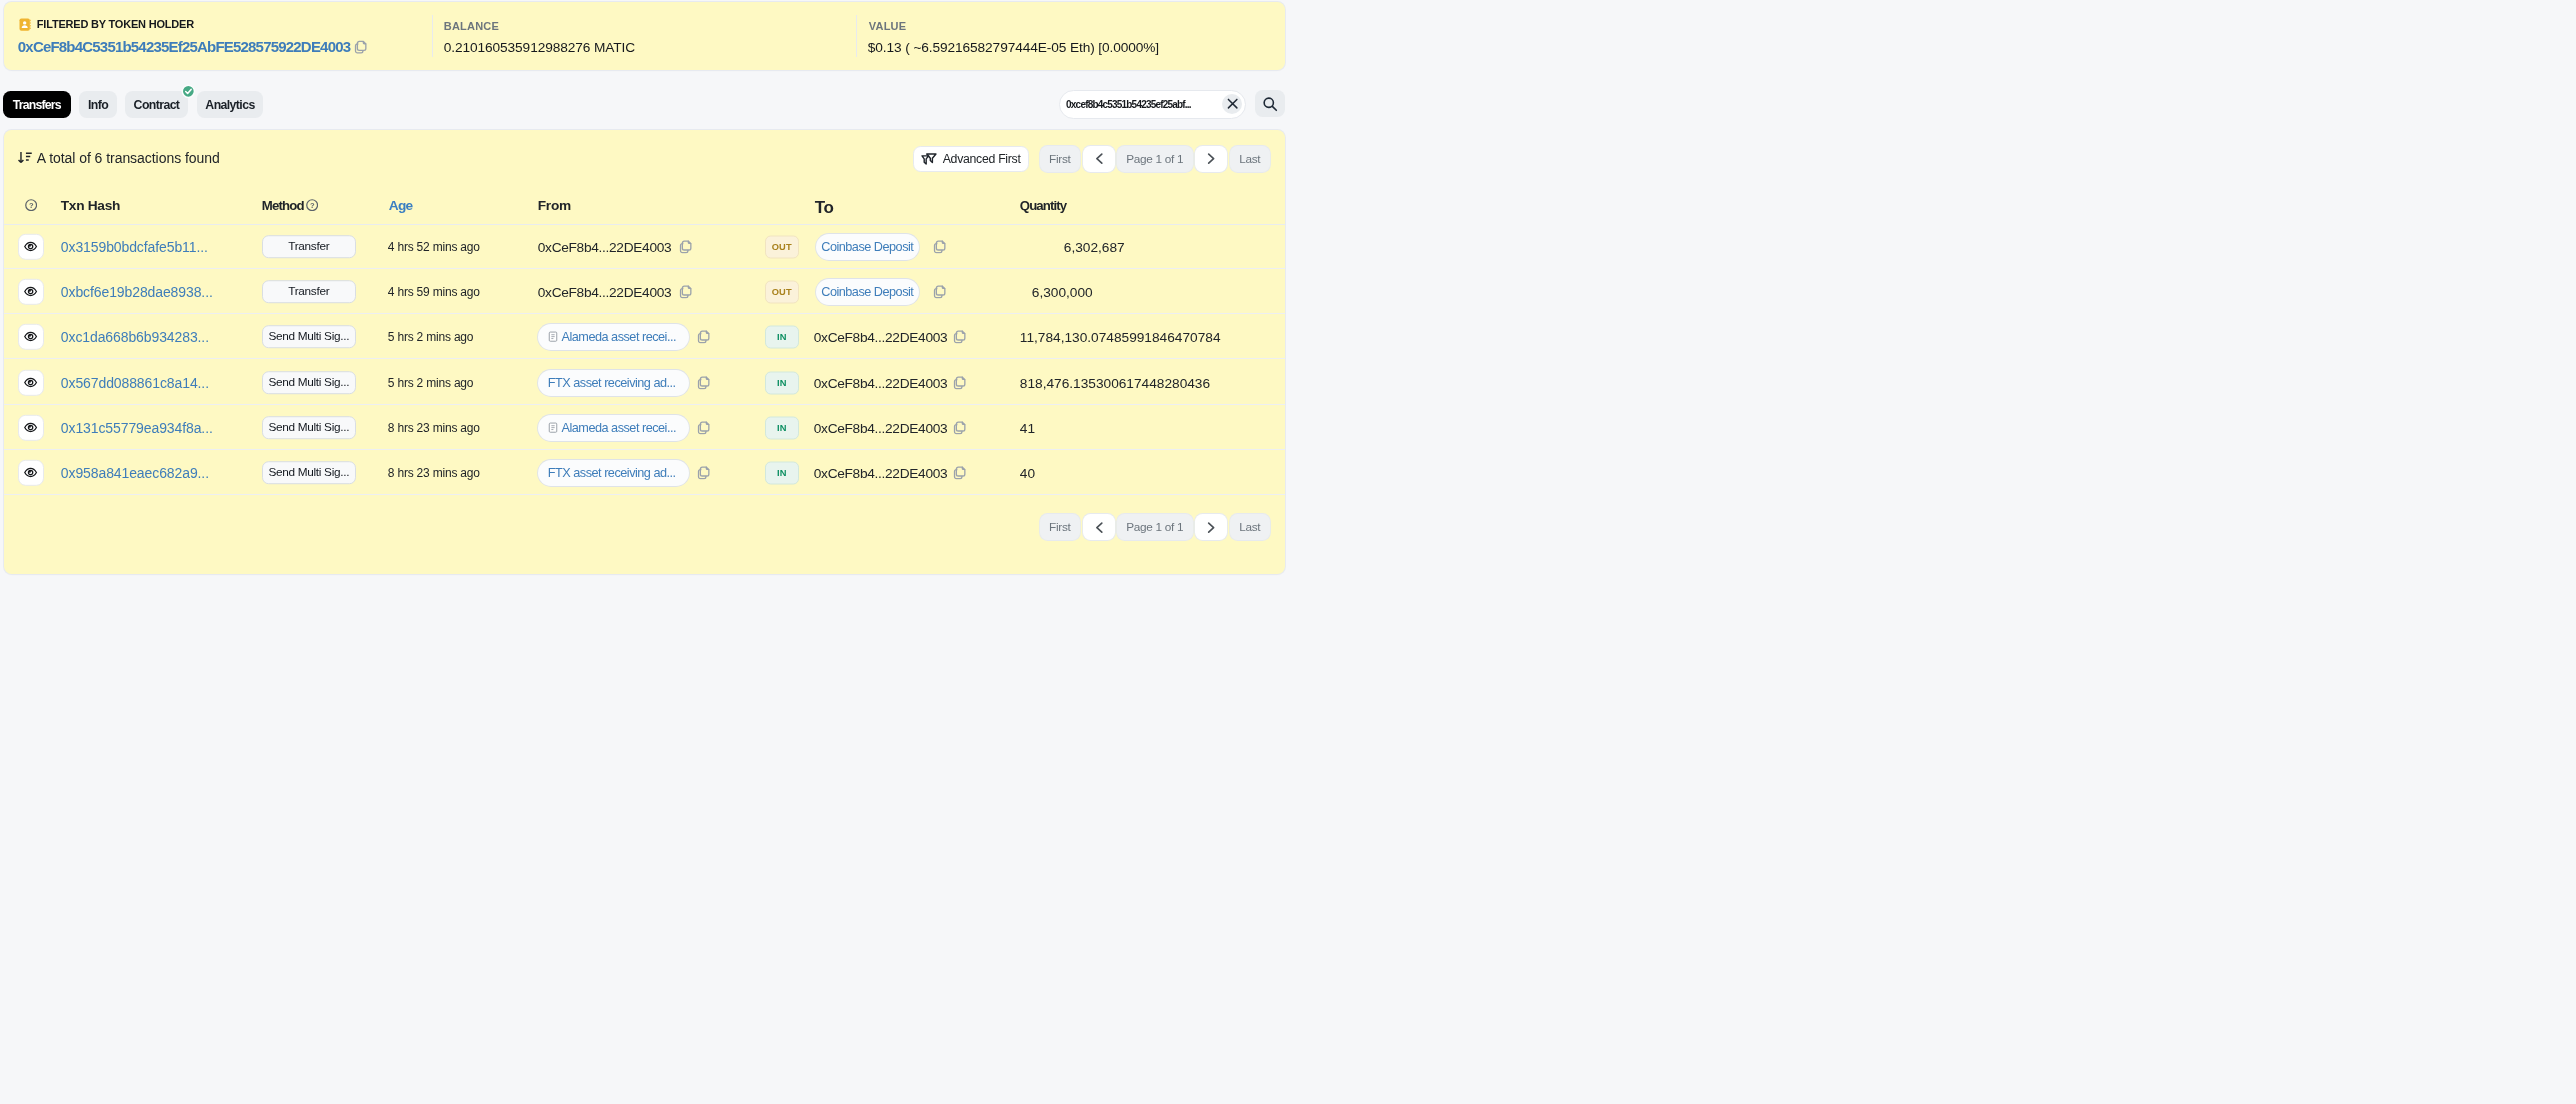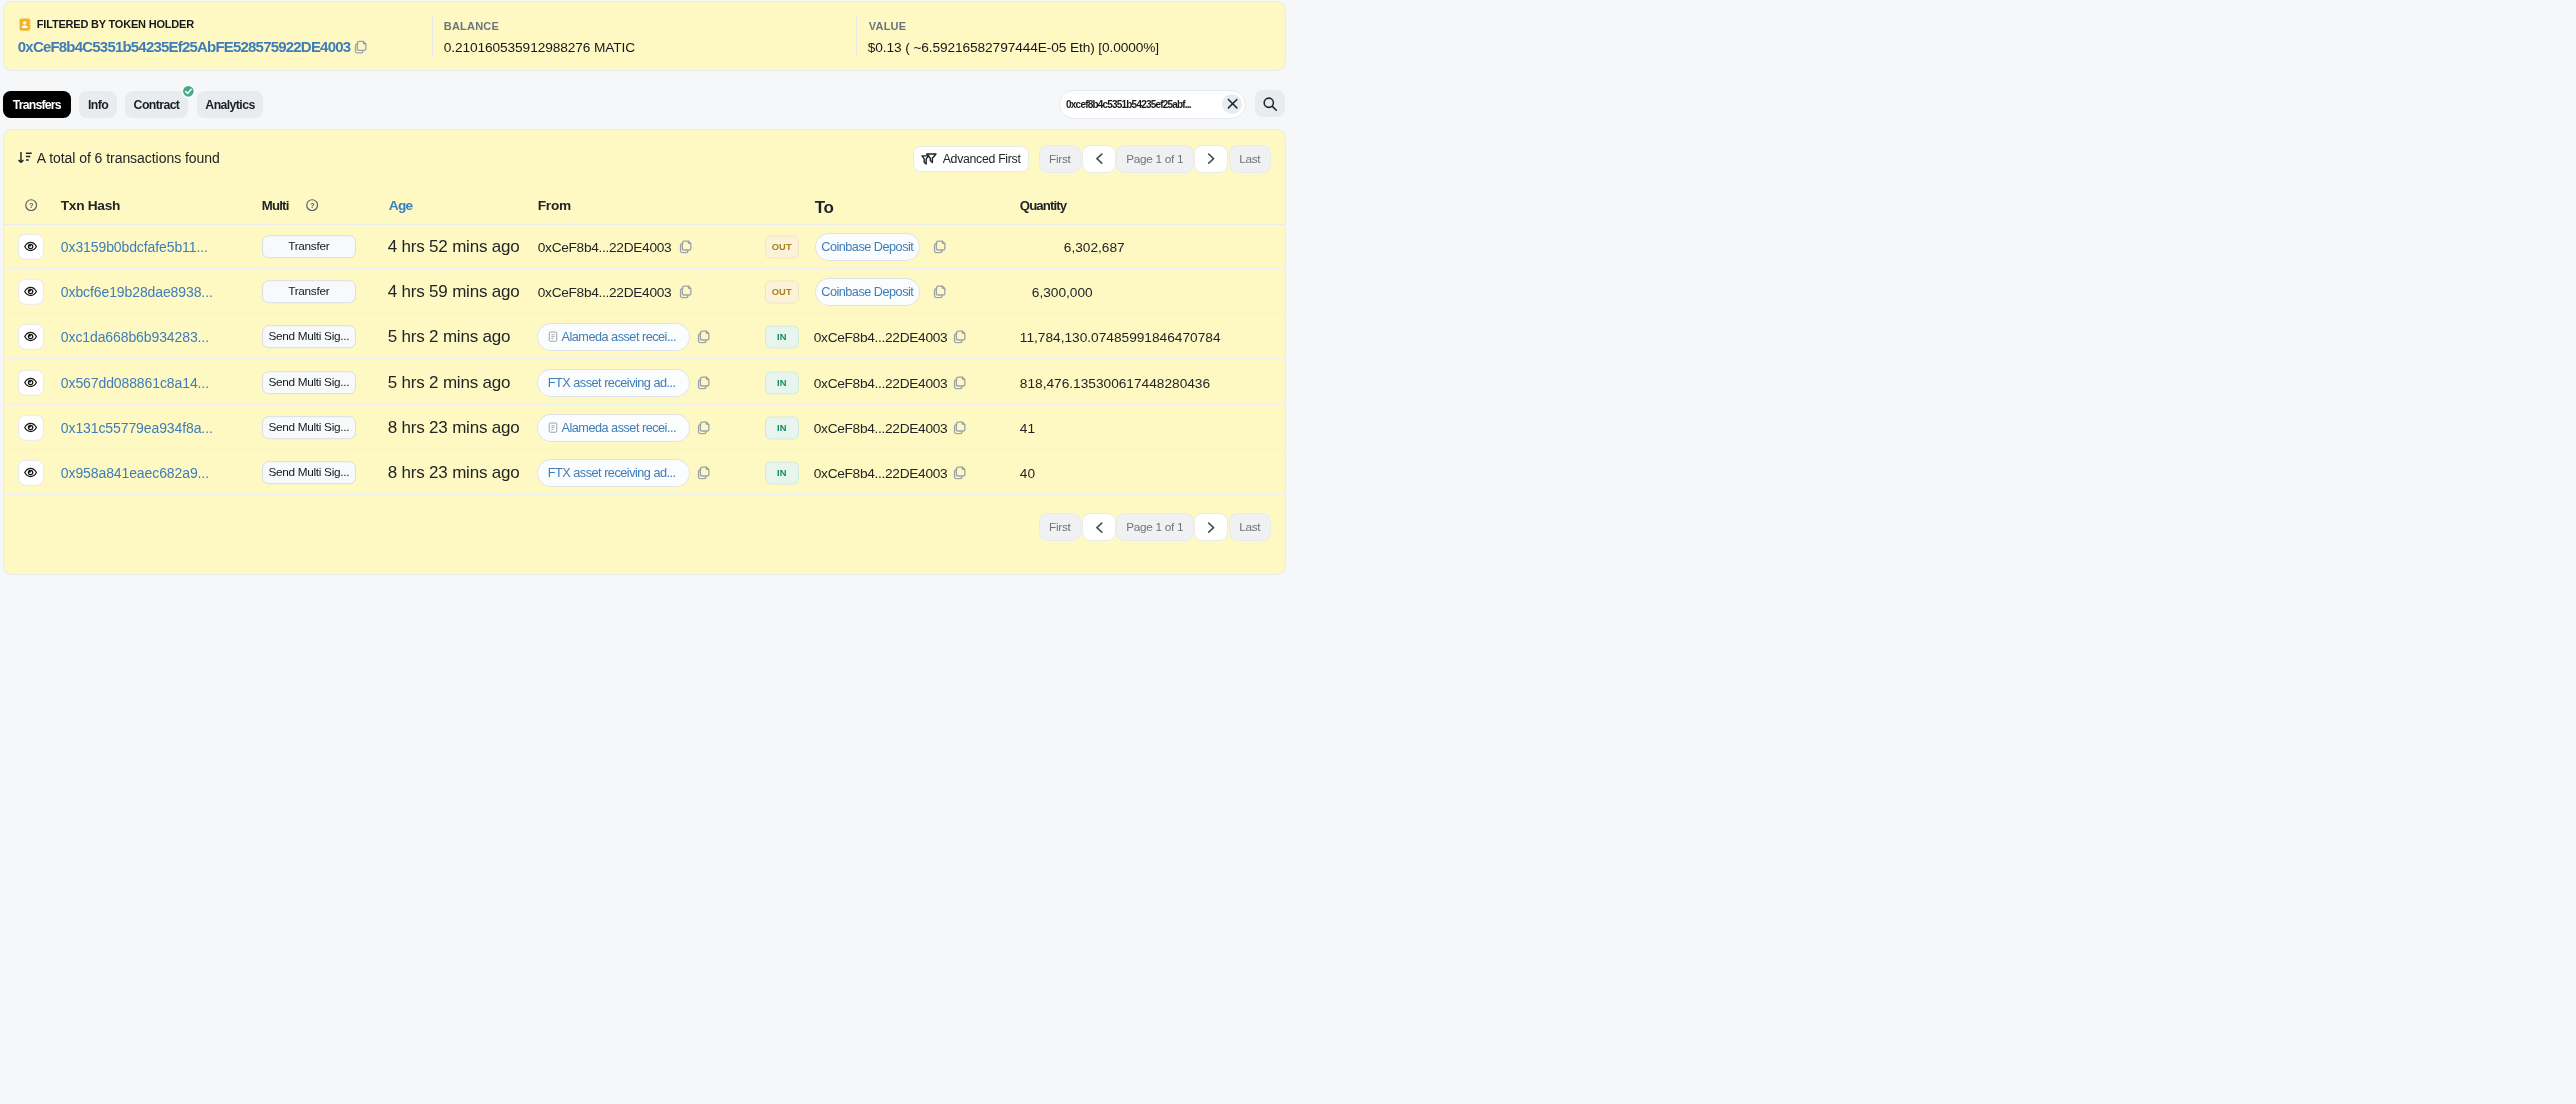--- a/index.html
+++ b/index.html
@@ -11,21 +11,21 @@
 .pillbtn{position:absolute;display:flex;align-items:center;justify-content:center;border-radius:7.6px;font-size:12.3px;font-weight:bold;letter-spacing:-0.6px;color:#1a2027;background:#e9ecef;}
 .pgbtn{position:absolute;display:flex;align-items:center;justify-content:center;border-radius:7.6px;font-size:11.8px;color:#6c757d;background:#eff1f3;box-shadow:0 0 0 0.9px #e7eaee;height:26.4px;}
 .pgarrow{background:#fff;}
 .rowline{position:absolute;left:0;right:0;height:0.9px;background:#edeff2;}
 .eyebtn{position:absolute;left:14px;width:26.4px;height:26.4px;border:0.9px solid #e8eaed;border-radius:7.6px;background:#fff;display:flex;align-items:center;justify-content:center;}
 .methodpill{position:absolute;left:258px;width:94px;height:23.6px;border:0.9px solid #d9dee3;border-radius:6.6px;background:#f8f9fa;display:flex;align-items:center;justify-content:center;font-size:11.8px;color:#13181f;white-space:nowrap;overflow:hidden;}
 .badge{position:absolute;left:761px;width:34px;height:23px;border-radius:5.7px;display:flex;align-items:center;justify-content:center;font-size:9.3px;font-weight:bold;letter-spacing:0.2px;}
 .badge.out{background:#fbf2da;border:0.9px solid #f1e4c0;color:#a8811c;}
 .badge.in{background:#e8f4ee;border:0.9px solid #d2e8dc;color:#0d8f62;}
 .addrpill{position:absolute;height:26px;box-shadow:0 0 0 0.9px #dfe3e8;border-radius:13.2px;background:#fbfcfd;display:flex;align-items:center;font-size:12.7px;letter-spacing:-0.5px;color:#3e7dba;white-space:nowrap;overflow:hidden;}
-.cell{position:absolute;white-space:nowrap;font-size:17px;letter-spacing:-0.2px;}
+.cell{position:absolute;white-space:nowrap;font-size:12px;letter-spacing:-0.2px;}
 .addr{font-size:13.7px;letter-spacing:-0.3px;}
 .qty{font-size:13.7px;letter-spacing:0;}
 .hash{font-size:14px;letter-spacing:-0.1px;}
 .rowwrap{position:absolute;left:0;right:0;height:45px;}
 .vcen{top:50%;transform:translateY(-50%);}
 </style></head>
 <body>
 <div class="card" style="left:3.8px;top:1.9px;width:1281px;height:68px;">
 <div class="abs" style="left:15px;top:16px;line-height:0;"><svg width="12.3" height="13.2" viewBox="0 0 13 14">
         <rect x="0.5" y="0.5" width="11" height="13" rx="2" fill="#efb431"></rect>
@@ -93,21 +93,21 @@
       <svg width="8.5" height="11.3" viewBox="0 0 9 12">
         <path d="M1.8 1.2 L7 6 L1.8 10.8" stroke="#4a5056" stroke-width="1.7" fill="none" stroke-linecap="round" stroke-linejoin="round"></path>
       </svg>
     </div>
     <div class="pgbtn" style="left:1226px;top:15.7px;width:40px;">Last</div>
 <div class="abs" style="left:21.4px;top:69px;line-height:0;"><svg width="12.3" height="12.3" viewBox="0 0 13 13" fill="none">
         <circle cx="6.5" cy="6.5" r="5.7" stroke="#5b6269" stroke-width="1.3"></circle>
         <text x="6.5" y="9.4" text-anchor="middle" font-size="8" font-weight="bold" fill="#5b6269" font-family="Liberation Sans">?</text>
       </svg></div>
 <div class="abs" style="left:57px;top:68px;font-size:13.7px;font-weight:bold;">Txn Hash</div>
-<div class="abs" style="left:258px;top:68px;font-size:13.2px;font-weight:bold;letter-spacing:-0.8px;">Multi</div>
+<div class="abs" style="left:258px;top:68px;font-size:13.2px;font-weight:bold;letter-spacing:-0.8px;">Method</div>
 <div class="abs" style="left:302px;top:69px;line-height:0;"><svg width="12.3" height="12.3" viewBox="0 0 13 13" fill="none">
         <circle cx="6.5" cy="6.5" r="5.7" stroke="#5b6269" stroke-width="1.3"></circle>
         <text x="6.5" y="9.4" text-anchor="middle" font-size="8" font-weight="bold" fill="#5b6269" font-family="Liberation Sans">?</text>
       </svg></div>
 <div class="abs blue" style="left:385px;top:68px;font-size:13.7px;font-weight:bold;letter-spacing:-0.8px;color:#3a7fc2;">Age</div>
 <div class="abs" style="left:534px;top:68px;font-size:13.7px;font-weight:bold;">From</div>
 <div class="abs" style="left:811px;top:68px;font-size:17px;font-weight:bold;">To</div>
 <div class="abs" style="left:1016px;top:68px;font-size:13.2px;font-weight:bold;letter-spacing:-0.9px;">Quantity</div>
 <div class="rowline" style="top:94px;background:#e9ecef;"></div>
 <div class="rowwrap" style="top:94px;">

